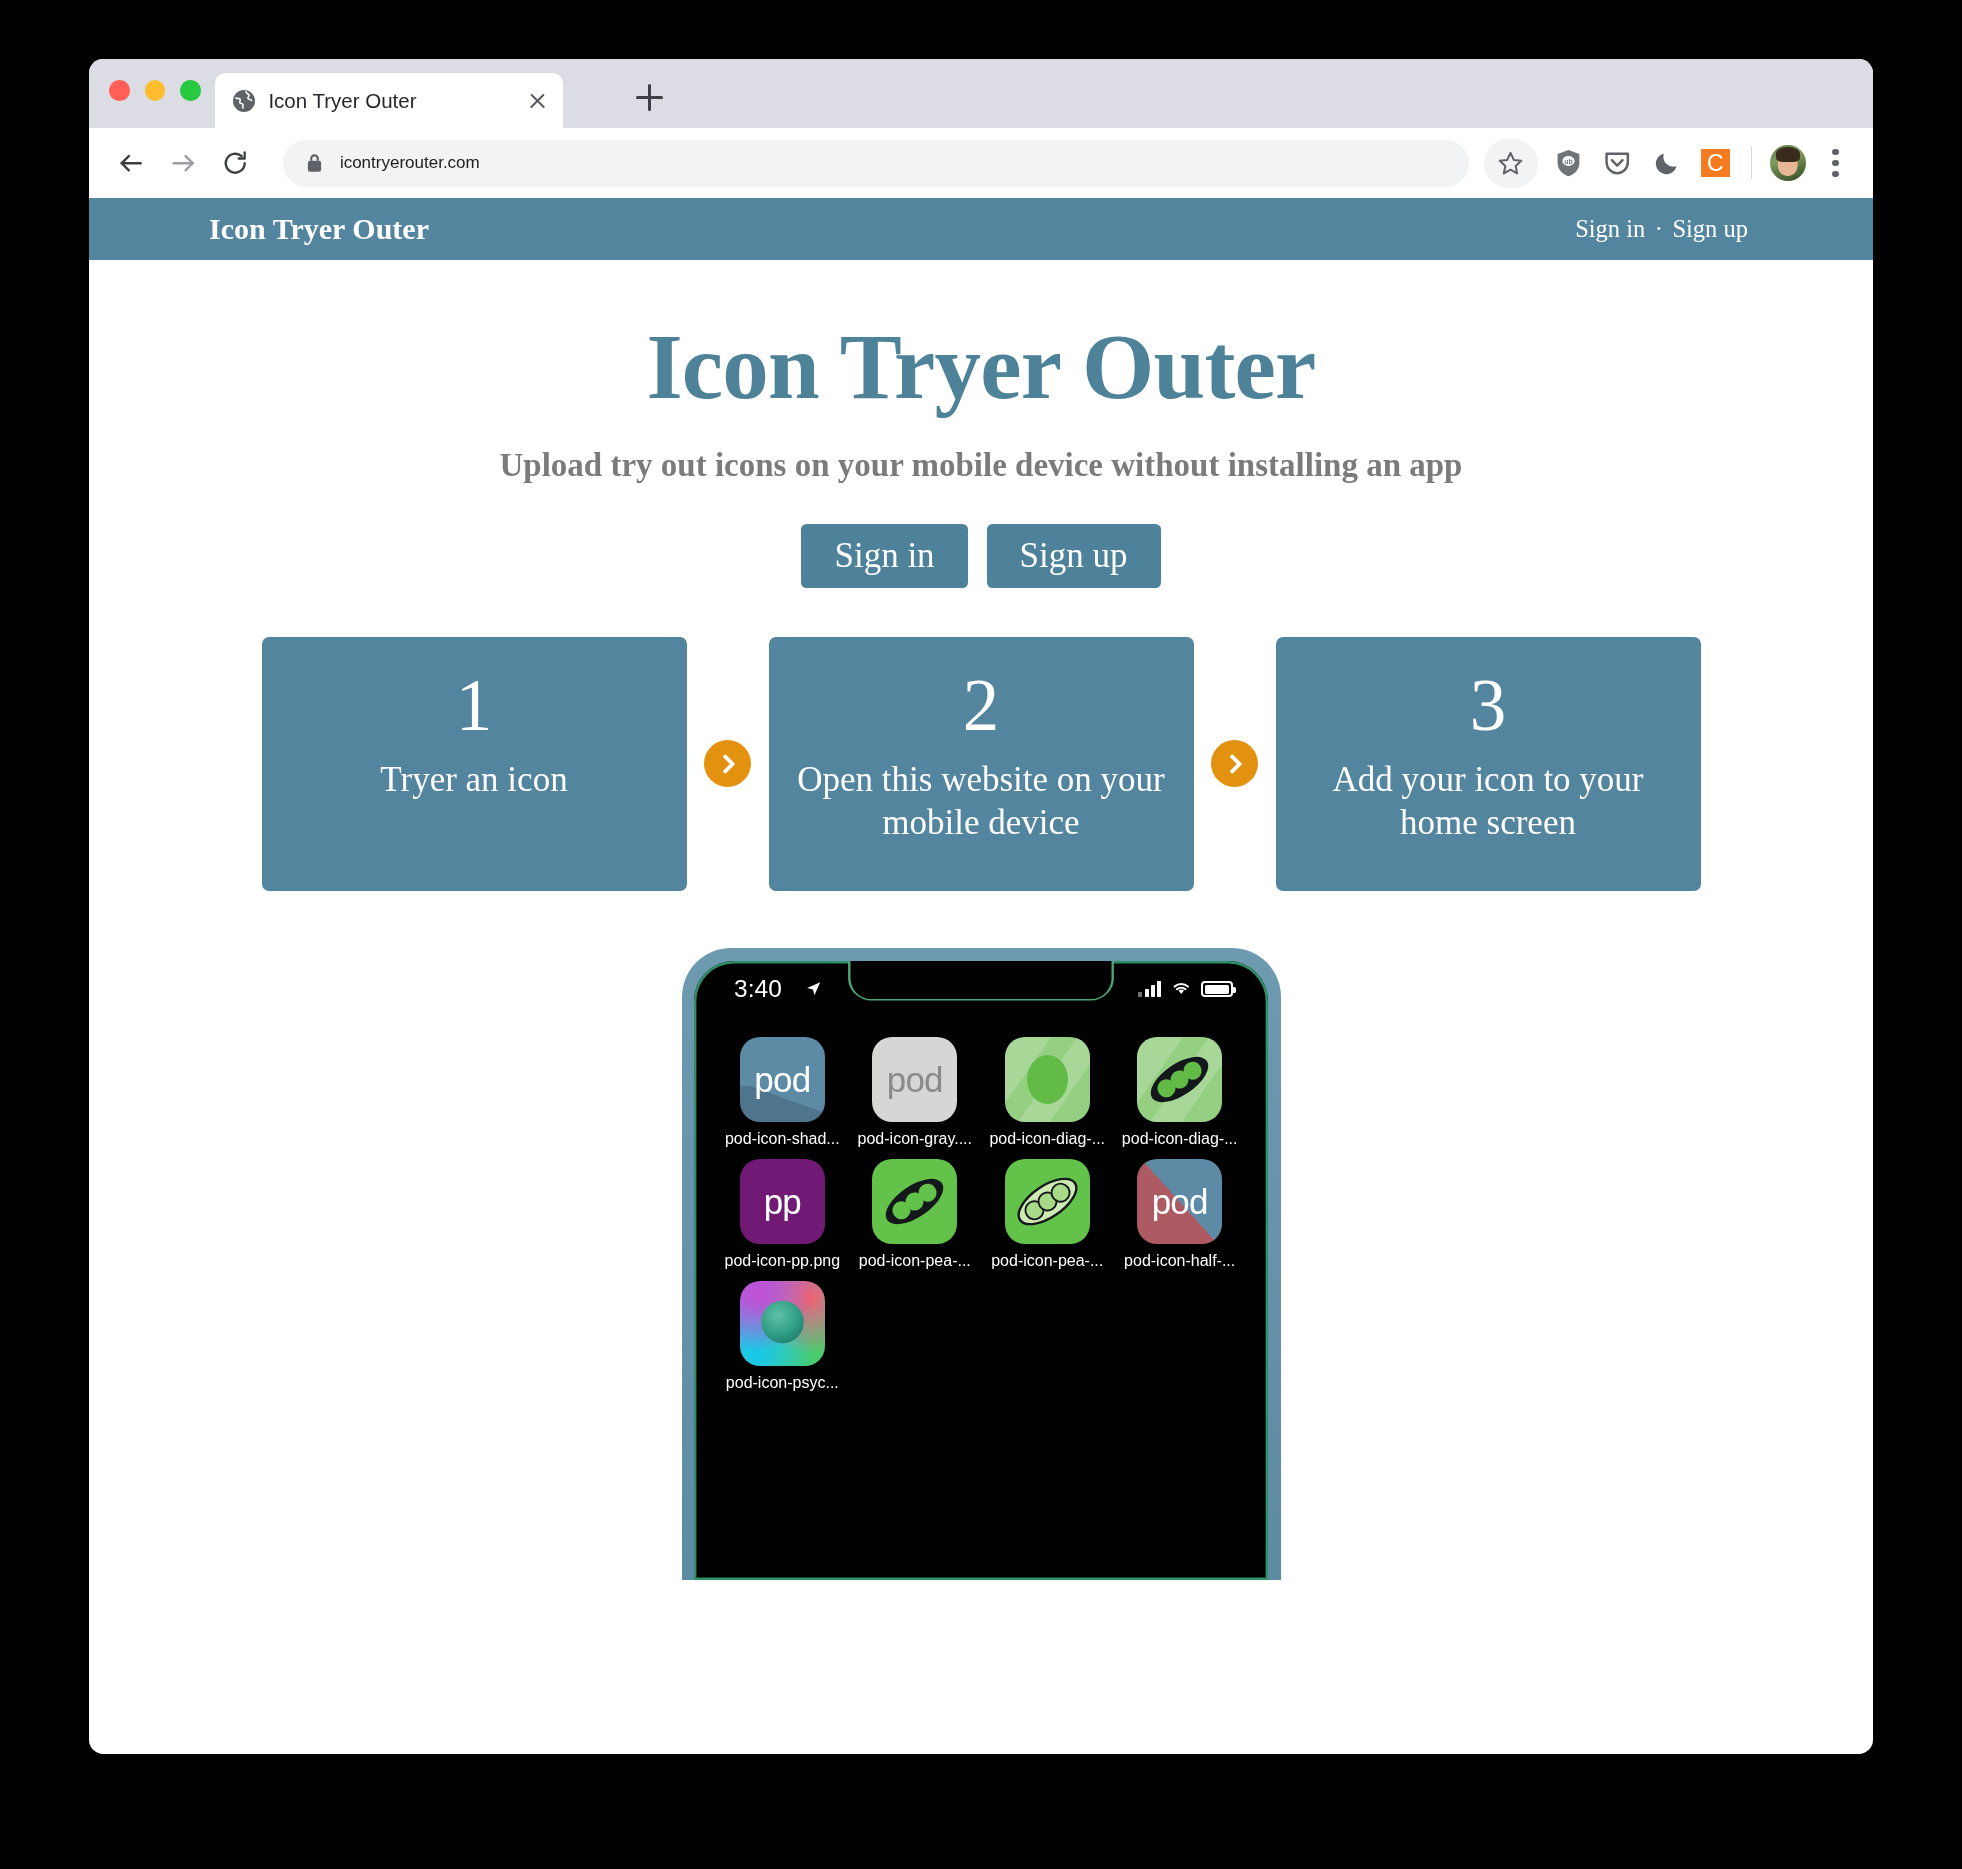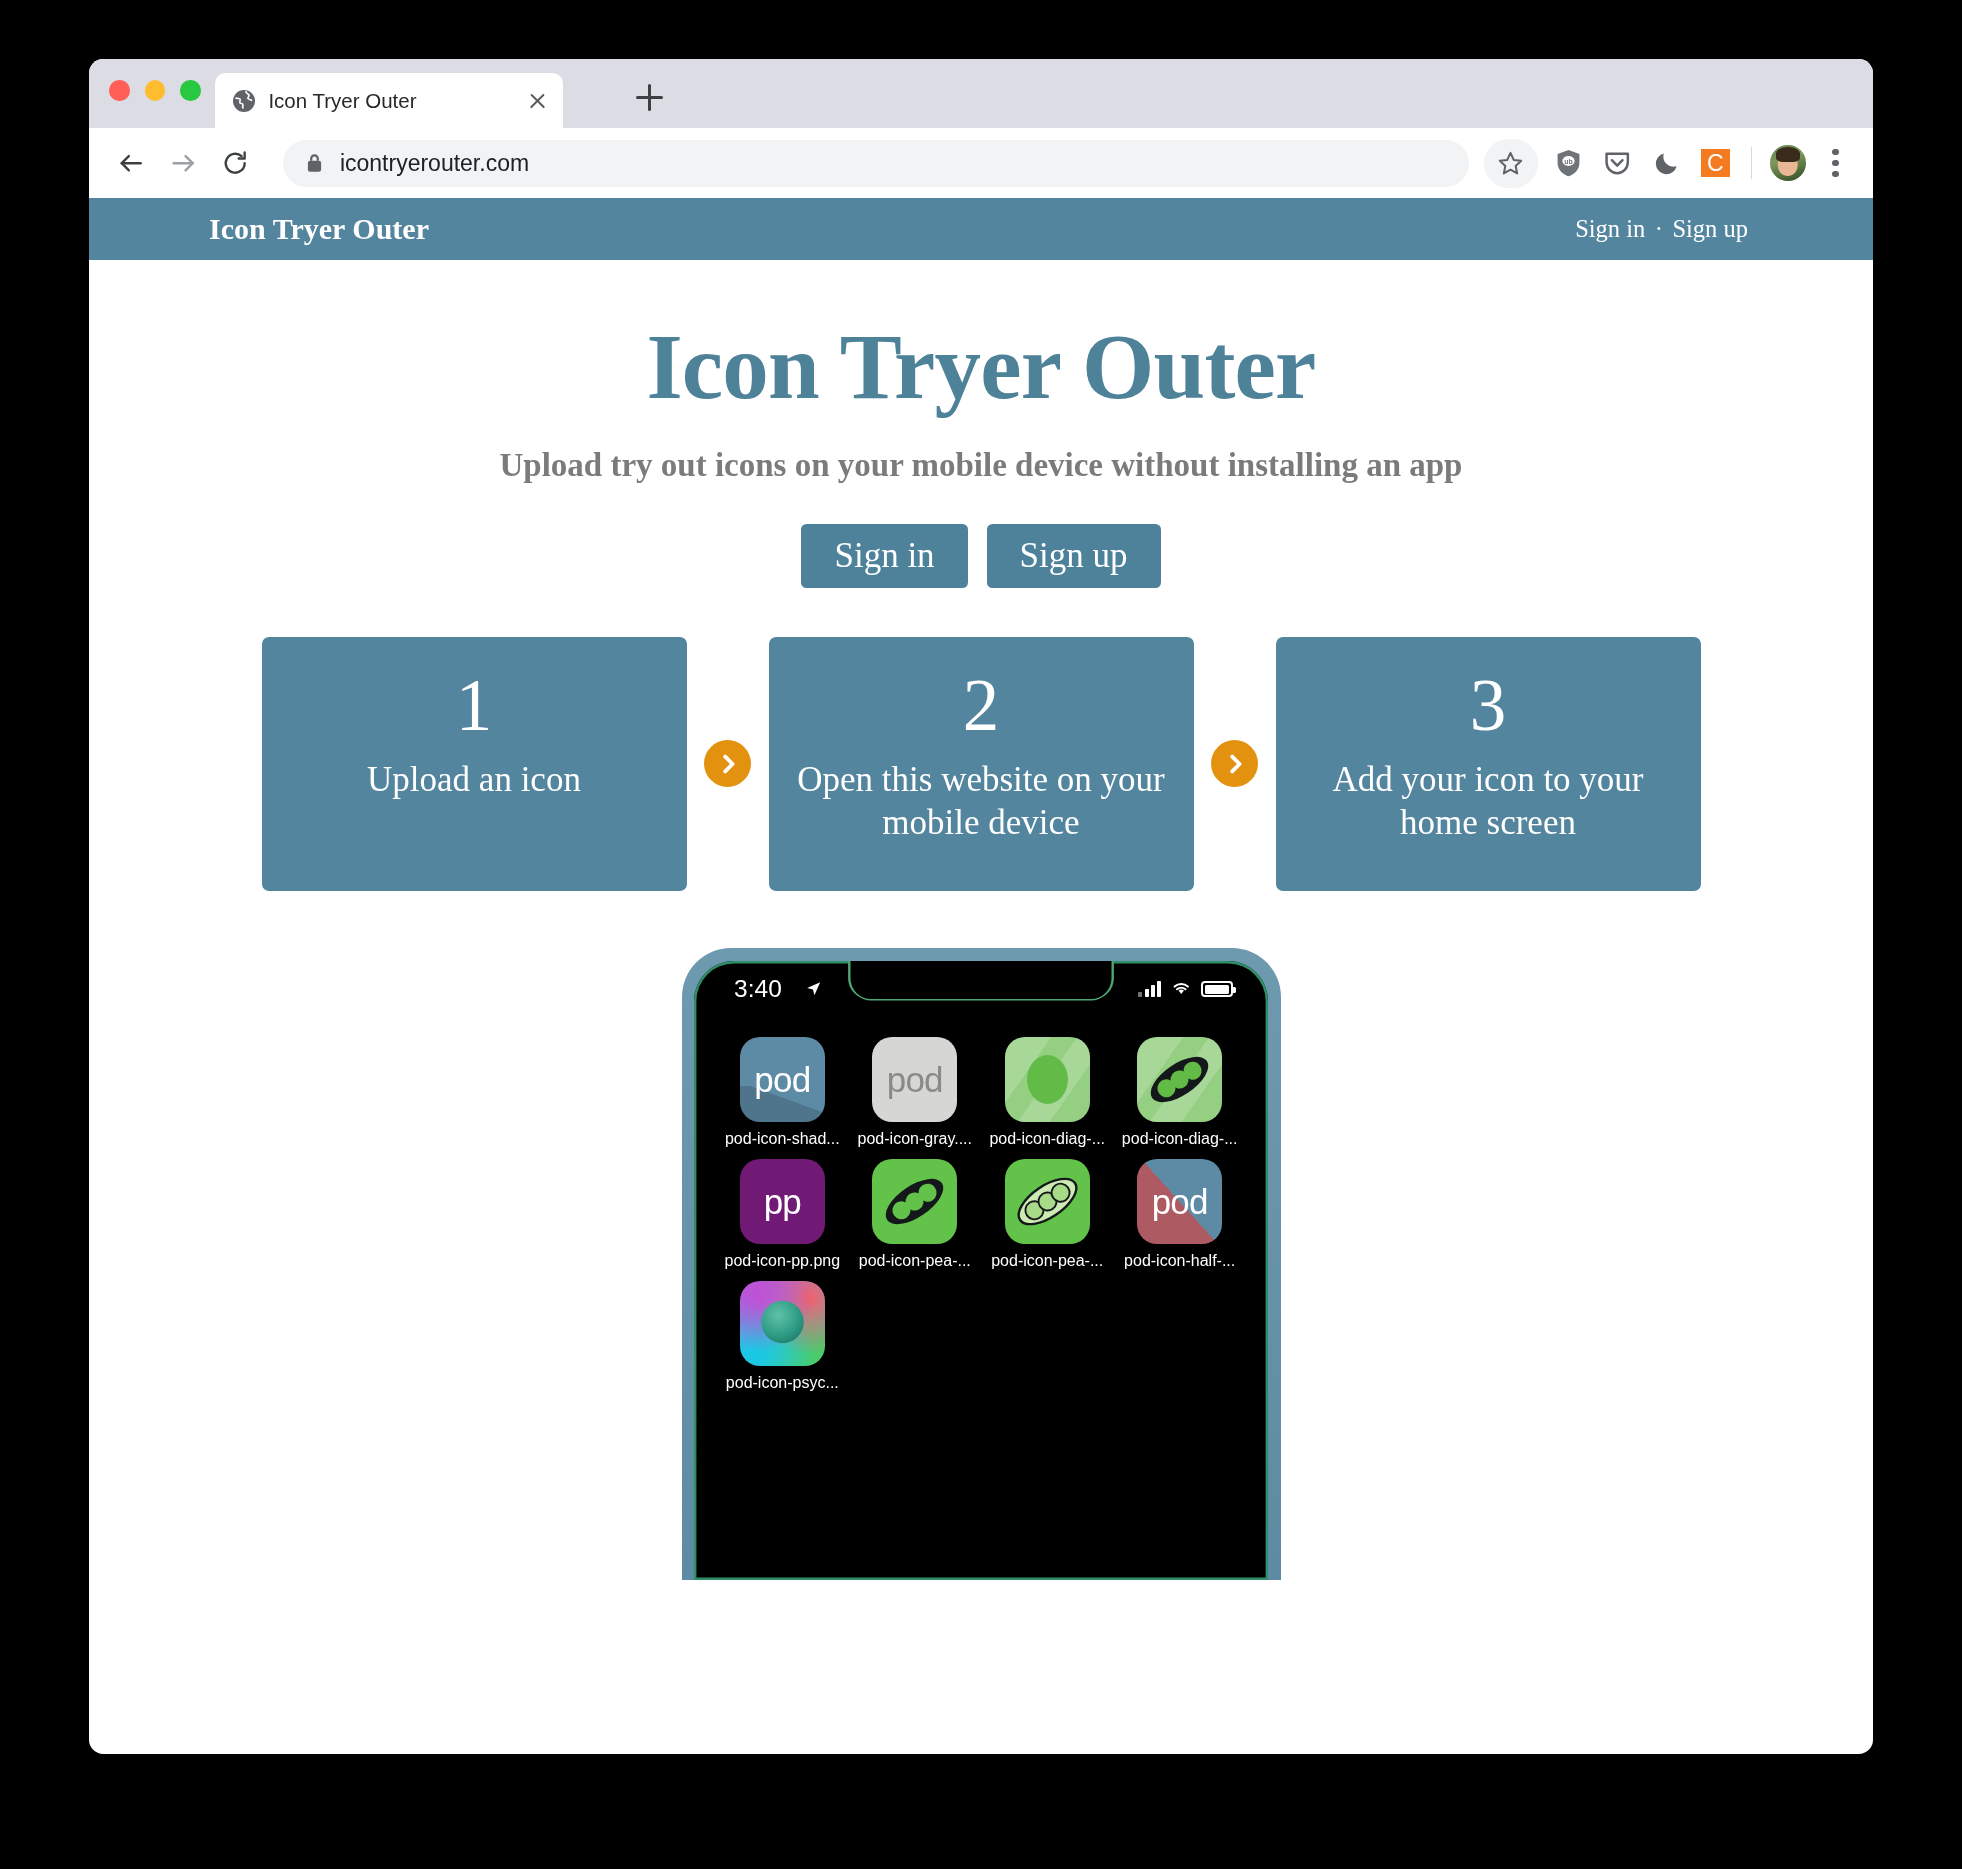--- a/index.html
+++ b/index.html
@@ -124,21 +124,21 @@
     display: flex;
     align-items: center;
     padding: 0 22px;
     gap: 16px;
     margin-left: 17.4px;
     margin-right: 14.2px;
     min-width: 0;
   }
   .lock-icon { flex: 0 0 19px; width: 19px; height: 22px; position: relative; }
   .url-text {
-    font-size: 23px;
+    font-size: 17px;
     color: #202124;
     white-space: nowrap;
     overflow: hidden;
     text-overflow: ellipsis;
     font-family: "Liberation Sans", sans-serif;
   }
   .tool-icons {
     display: flex;
     align-items: center;
     gap: 0;
@@ -581,21 +581,21 @@
       <div class="hero-buttons">
         <button class="btn">Sign in</button>
         <button class="btn">Sign up</button>
       </div>
     </div>
 
 
     <div class="steps">
       <div class="step-card">
         <span class="step-num">1</span>
-        <span class="step-text">Upload an icon</span>
+        <span class="step-text">Tryer an icon</span>
       </div>
       <div class="step-arrow">
         <span class="arrow-circle">
           <svg width="22" height="22" viewBox="0 0 24 24" fill="none" stroke="#fff" stroke-width="4.2" stroke-linecap="round" stroke-linejoin="round">
             <polyline points="9,4 17,12 9,20"></polyline>
           </svg>
         </span>
       </div>
       <div class="step-card">
         <span class="step-num">2</span>

